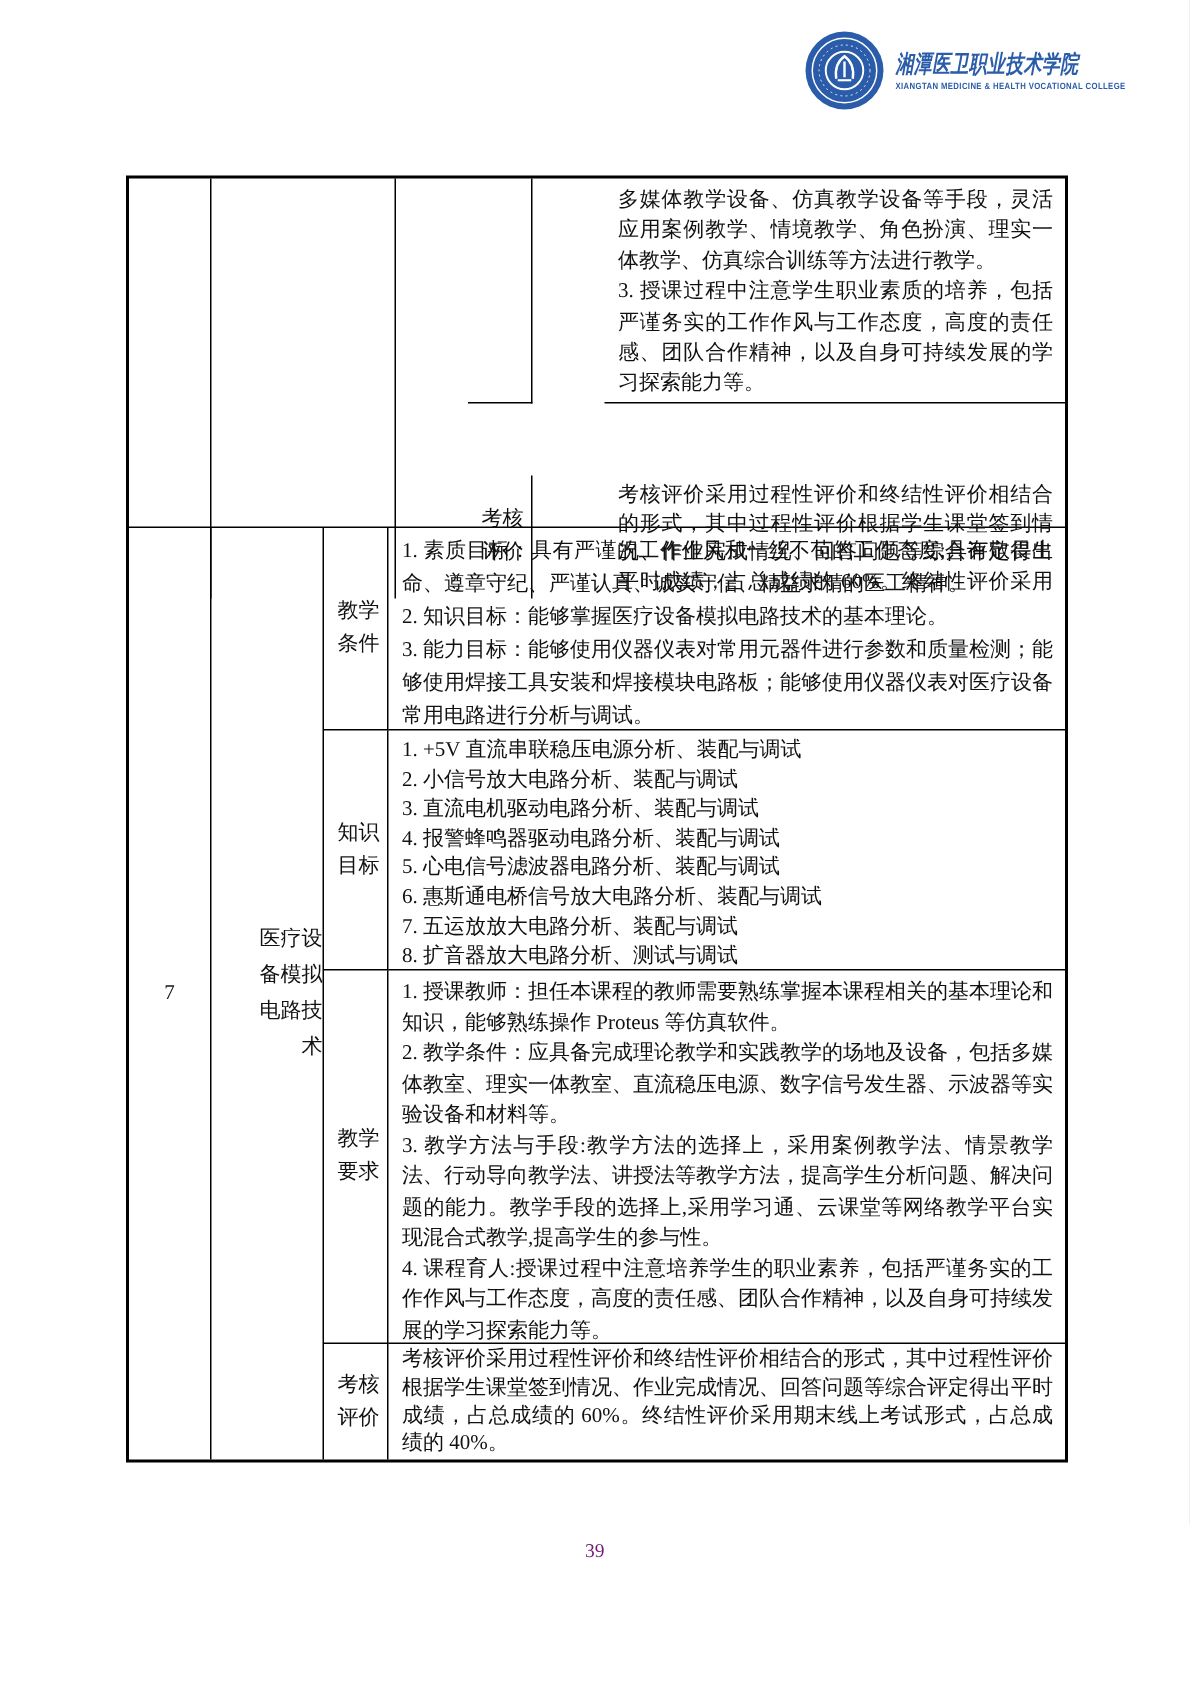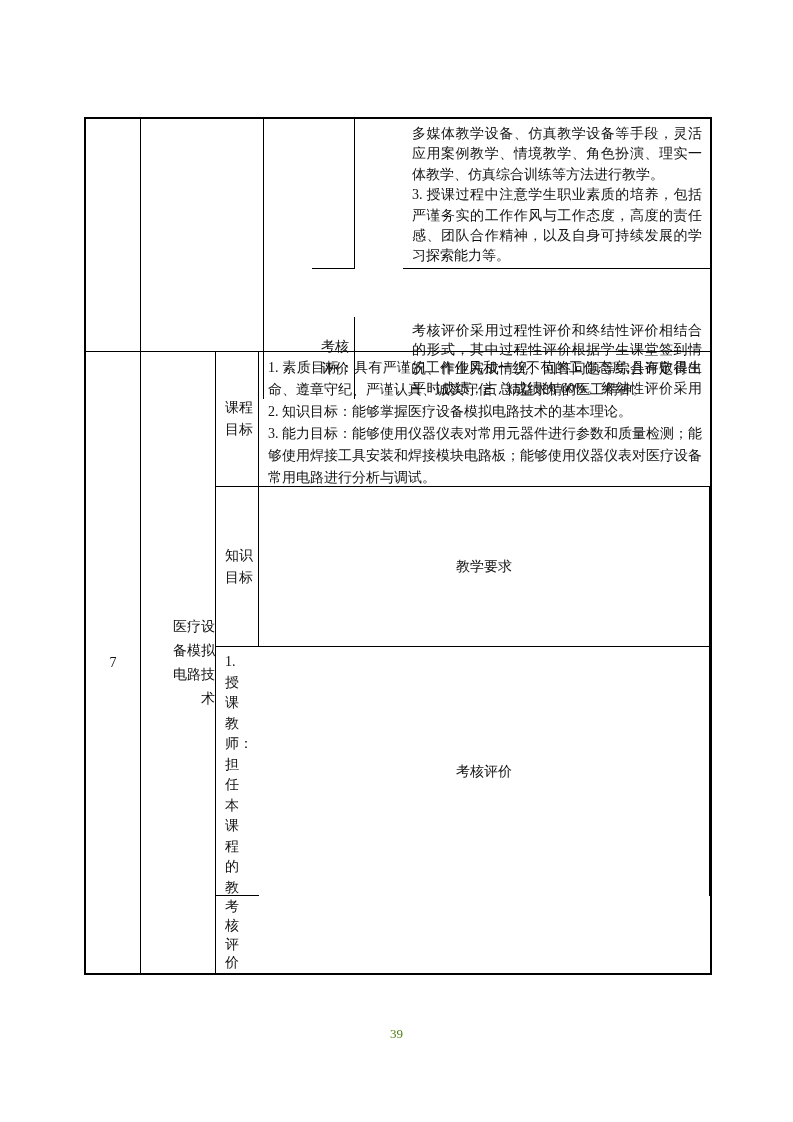--- a/index.html
+++ b/index.html
@@ -40,53 +40,76 @@
     word-break:break-all;
   }
   .lh-a{line-height:20.4px;}
   .lh-b{line-height:19.2px;padding-top:4px;}
   .lh-c{line-height:22px;}
   .lh-d{line-height:19.6px;padding-top:4px;}
   .lh-e{line-height:20.5px;}
   .lh-f{line-height:18.8px;padding-top:2px;}
   .course-name{line-height:24px;margin-left:24px;}
   
-  .page-number{position:absolute;top:1026px;left:0;width:100%;text-align:center;font-size:13px;color:#4d7c0f;}
+  .page-number{position:absolute;top:1026px;left:0;width:100%;text-align:center;font-size:13px;color:#701a75;}
 </style>
 </head>
 <body>
 
 <div class="page">
 
+  <div class="logo">
+    <svg class="emblem" viewBox="0 0 54 54" aria-hidden="true">
+      <circle cx="27" cy="27" r="26" fill="#2a5caa"></circle>
+      <circle cx="27" cy="27" r="21.5" fill="none" stroke="#ffffff" stroke-width="1"></circle>
+      <circle cx="27" cy="27" r="12.5" fill="none" stroke="#ffffff" stroke-width="1.3"></circle>
+      <path d="M21.5 32.5 Q20 22.5 27 17.5 Q34 22.5 32.5 32.5" fill="none" stroke="#ffffff" stroke-width="1.6"></path>
+      <path d="M27 21 L27 31.5" fill="none" stroke="#ffffff" stroke-width="1.6"></path>
+      <path d="M22.5 33.5 L31.5 33.5" fill="none" stroke="#ffffff" stroke-width="1.4"></path>
+      <circle cx="27" cy="27" r="17" fill="none" stroke="#ffffff" stroke-width="0.6" stroke-dasharray="1.3 2.2"></circle>
+    </svg>
+    <div class="logo-text">
+      <div class="logo-zh">湘潭医卫职业技术学院</div>
+      <div class="logo-en">XIANGTAN MEDICINE &amp; HEALTH VOCATIONAL COLLEGE</div>
+    </div>
+  </div>
 
   <div class="course-table">
 
     <div class="tsection sec-a">
       <div class="cell br span-a center"></div>
       <div class="cell br span-a center"></div>
 
       <div class="cell br bb label-cell center"></div>
       <div class="cell bb content lh-a">多媒体教学设备、仿真教学设备等手段，灵活应用案例教学、情境教学、角色扮演、理实一体教学、仿真综合训练等方法进行教学。
 3. 授课过程中注意学生职业素质的培养，包括严谨务实的工作作风与工作态度，高度的责任感、团队合作精神，以及自身可持续发展的学习探索能力等。
 4. 应具备完成理论教学和实践教学的场地及设备，包括多媒体教室、理实一体教室、相关实训设备等。</div>
 
       <div class="cell br label-cell center">考核评价</div>
       <div class="cell content lh-b">考核评价采用过程性评价和终结性评价相结合的形式，其中过程性评价根据学生课堂签到情况、作业完成情况、回答问题等综合评定得出平时成绩，占总成绩的 60%。终结性评价采用期末线上考试形式，占总成绩的 40%。</div>
     </div>
 
     <div class="tsection sec-b">
       <div class="cell br span-b center">7</div>
       <div class="cell br span-b center course-name">医疗设备模拟电路技术</div>
 
-      <div class="cell br bb label-cell center">课程目标</div>
+      <div class="cell br bb label-cell center">教学条件</div>
       <div class="cell bb content lh-c">1. 素质目标：具有严谨的工作作风和一丝不苟的工作态度;具有敬畏生命、遵章守纪、严谨认真、诚实守信、精益求精的医工精神。
 2. 知识目标：能够掌握医疗设备模拟电路技术的基本理论。
 3. 能力目标：能够使用仪器仪表对常用元器件进行参数和质量检测；能够使用焊接工具安装和焊接模块电路板；能够使用仪器仪表对医疗设备常用电路进行分析与调试。</div>
 
       <div class="cell br bb label-cell center">知识目标</div>
+      <div class="cell bb content lh-d">1. +5V 直流串联稳压电源分析、装配与调试
+2. 小信号放大电路分析、装配与调试
+3. 直流电机驱动电路分析、装配与调试
+4. 报警蜂鸣器驱动电路分析、装配与调试
+5. 心电信号滤波器电路分析、装配与调试
+6. 惠斯通电桥信号放大电路分析、装配与调试
+7. 五运放放大电路分析、装配与调试
+8. 扩音器放大电路分析、测试与调试</div>
 
       <div class="cell br bb label-cell center">教学要求</div>
       <div class="cell bb content lh-e">1. 授课教师：担任本课程的教师需要熟练掌握本课程相关的基本理论和知识，能够熟练操作 Proteus 等仿真软件。
 2. 教学条件：应具备完成理论教学和实践教学的场地及设备，包括多媒体教室、理实一体教室、直流稳压电源、数字信号发生器、示波器等实验设备和材料等。
 3. 教学方法与手段:教学方法的选择上，采用案例教学法、情景教学法、行动导向教学法、讲授法等教学方法，提高学生分析问题、解决问题的能力。教学手段的选择上,采用学习通、云课堂等网络教学平台实现混合式教学,提高学生的参与性。
 4. 课程育人:授课过程中注意培养学生的职业素养，包括严谨务实的工作作风与工作态度，高度的责任感、团队合作精神，以及自身可持续发展的学习探索能力等。</div>
 
       <div class="cell br label-cell center">考核评价</div>
       <div class="cell content lh-f">考核评价采用过程性评价和终结性评价相结合的形式，其中过程性评价根据学生课堂签到情况、作业完成情况、回答问题等综合评定得出平时成绩，占总成绩的 60%。终结性评价采用期末线上考试形式，占总成绩的 40%。</div>
     </div>

